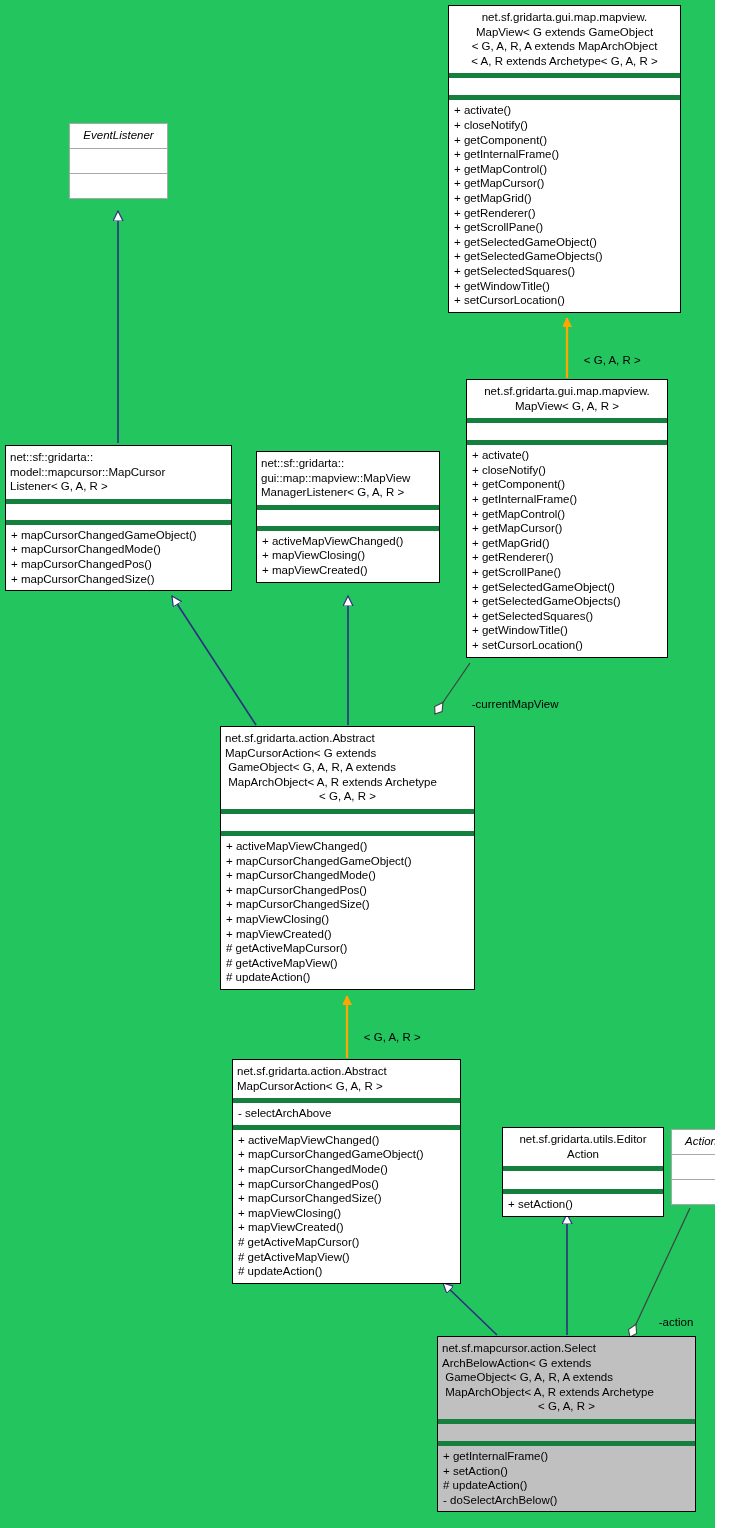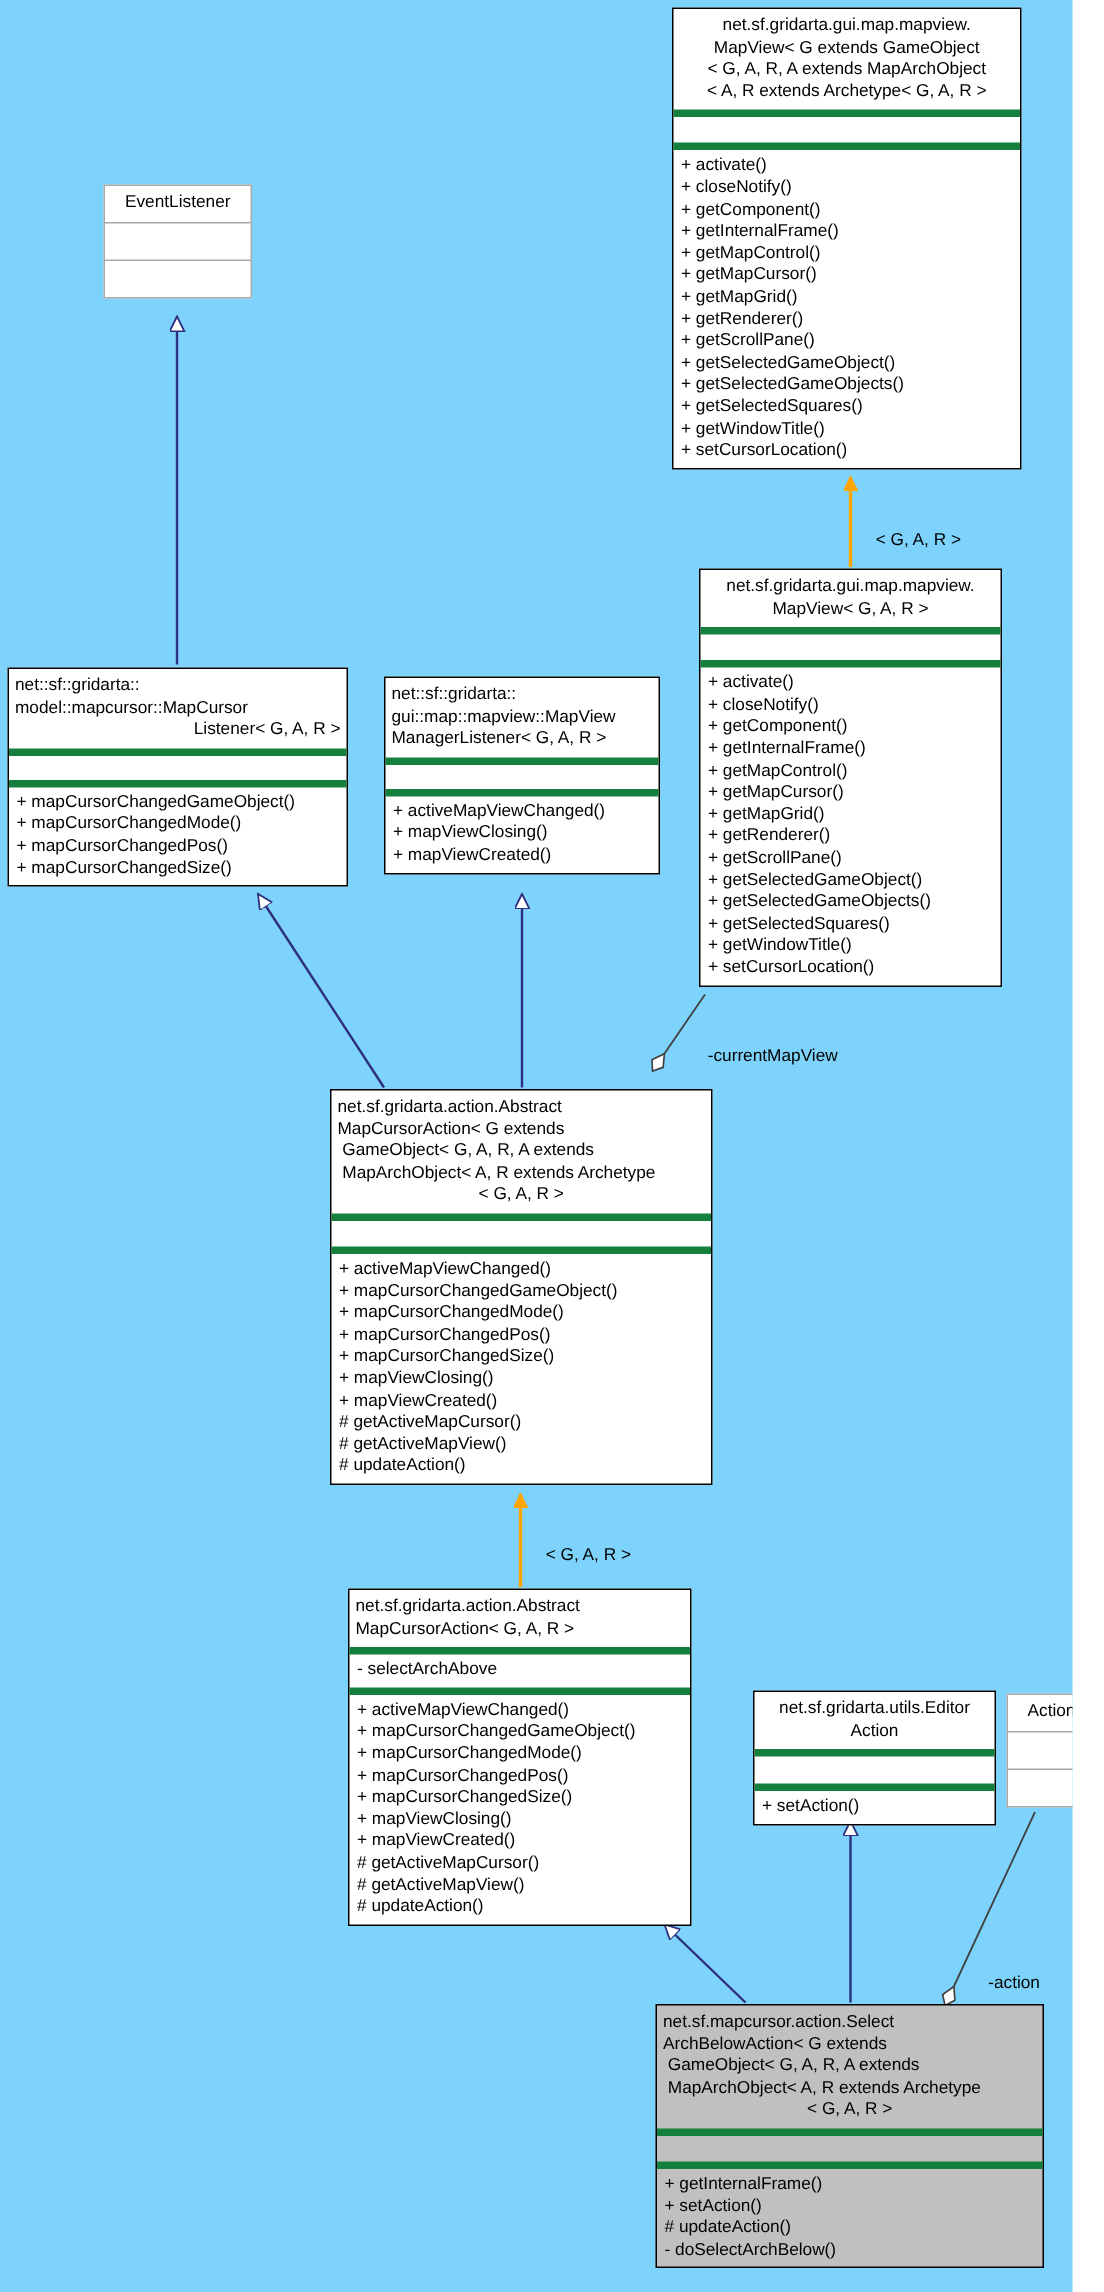--- a/index.html
+++ b/index.html
@@ -7,34 +7,35 @@
     padding: 0;
     background: #ffffff;
   }
   body {
     font-family: "Liberation Sans", sans-serif;
   }
   #canvas {
     position: relative;
     width: 715px;
     height: 1528px;
-    background: #7dd3fc;
+    background: #22c55e;
     overflow: hidden;
   }
   .uml-box {
     position: absolute;
     box-sizing: border-box;
     border: 1px solid #000000;
     background: #ffffff;
     font-size: 11.5px;
     line-height: 14.6px;
     color: #000000;
   }
   .uml-box.gray-border {
     border: 1px solid #a8a8a8;
+    font-style: italic;
   }
   .uml-box.filled {
     background: #c0c0c0;
   }
   .sect {
     box-sizing: border-box;
     padding: 3px 5px 4px 5px;
   }
   .sect.title {
     text-align: center;
@@ -156,21 +157,21 @@
       <div class="row">EventListener</div>
     </div>
     <div class="sect attrs empty" style="height:25px;"></div>
     <div class="sect ops empty" style="height:25px;"></div>
   </div>
 
   <div class="uml-box" style="left:5px; top:445px; width:227px;">
     <div class="sect title" style="text-align:left;">
       <div class="row">net::sf::gridarta::</div>
       <div class="row">model::mapcursor::MapCursor</div>
-      <div class="row" style="text-align:right;">Listener&lt; G, A, R &gt;</div>
+      <div class="row" style="text-align:left;">Listener&lt; G, A, R &gt;</div>
     </div>
     <div class="sect attrs empty" style="height:21px;"></div>
     <div class="sect ops">
       <div class="row">+ mapCursorChangedGameObject()</div>
       <div class="row">+ mapCursorChangedMode()</div>
       <div class="row">+ mapCursorChangedPos()</div>
       <div class="row">+ mapCursorChangedSize()</div>
     </div>
   </div>
 

